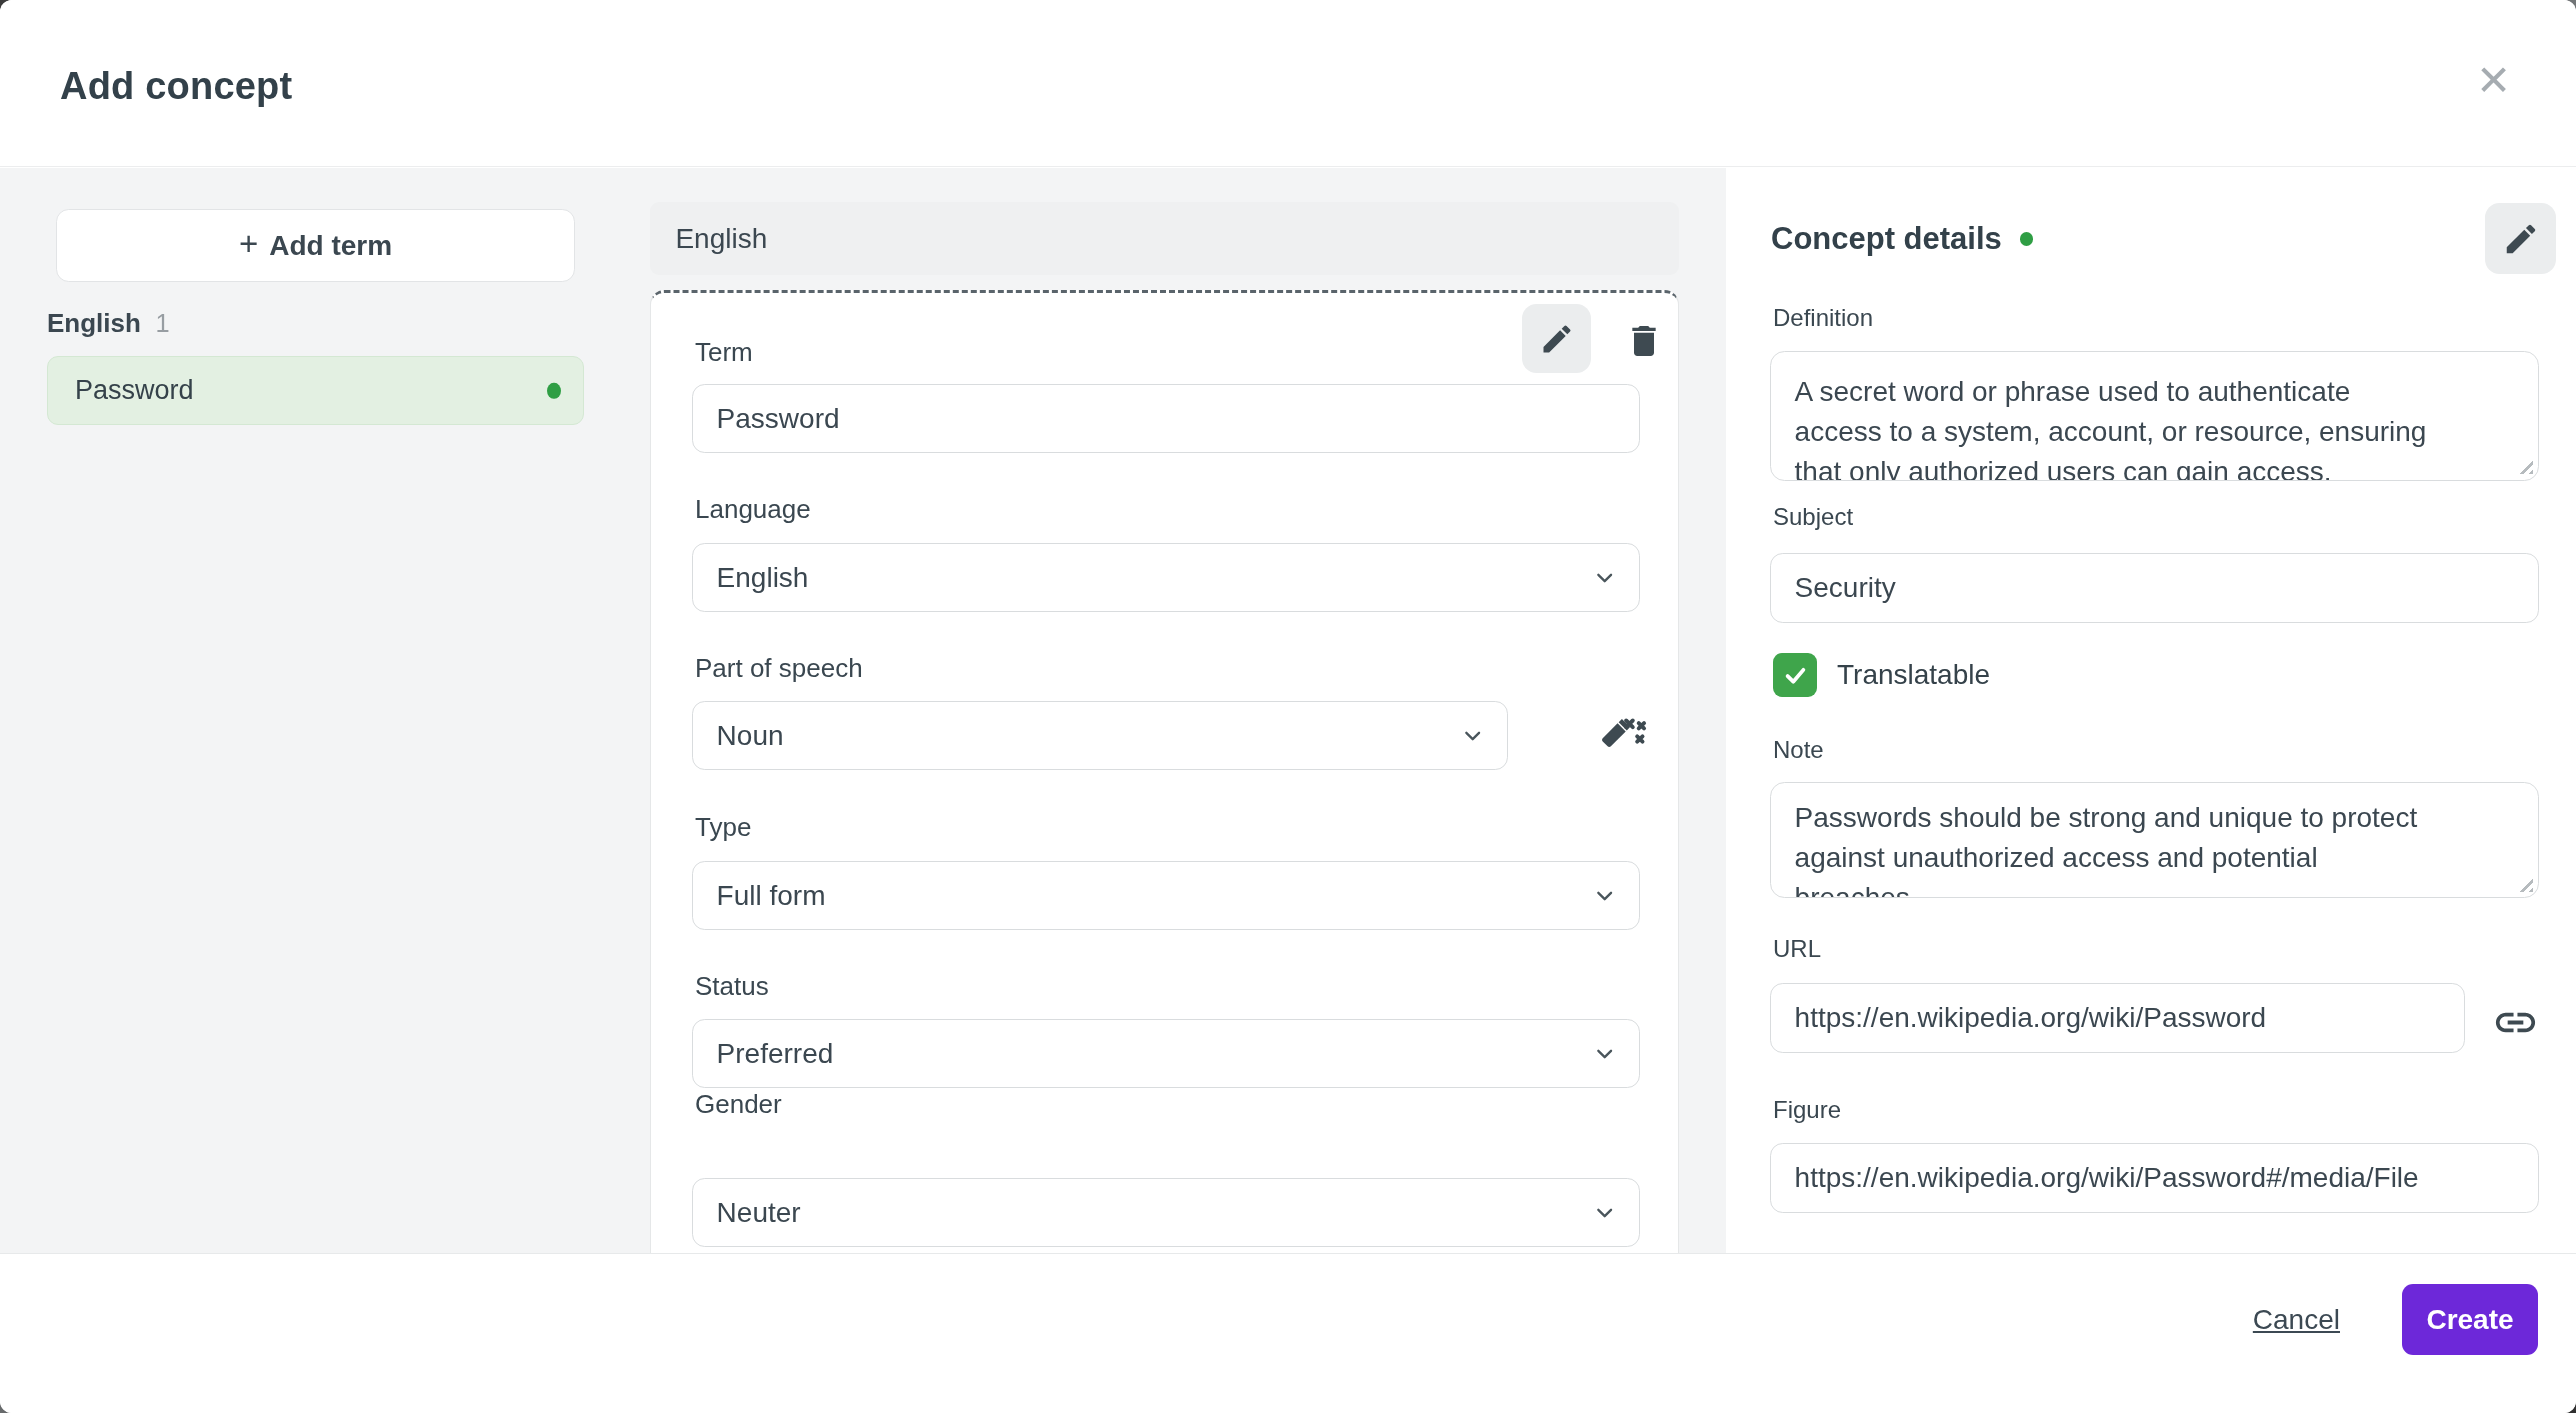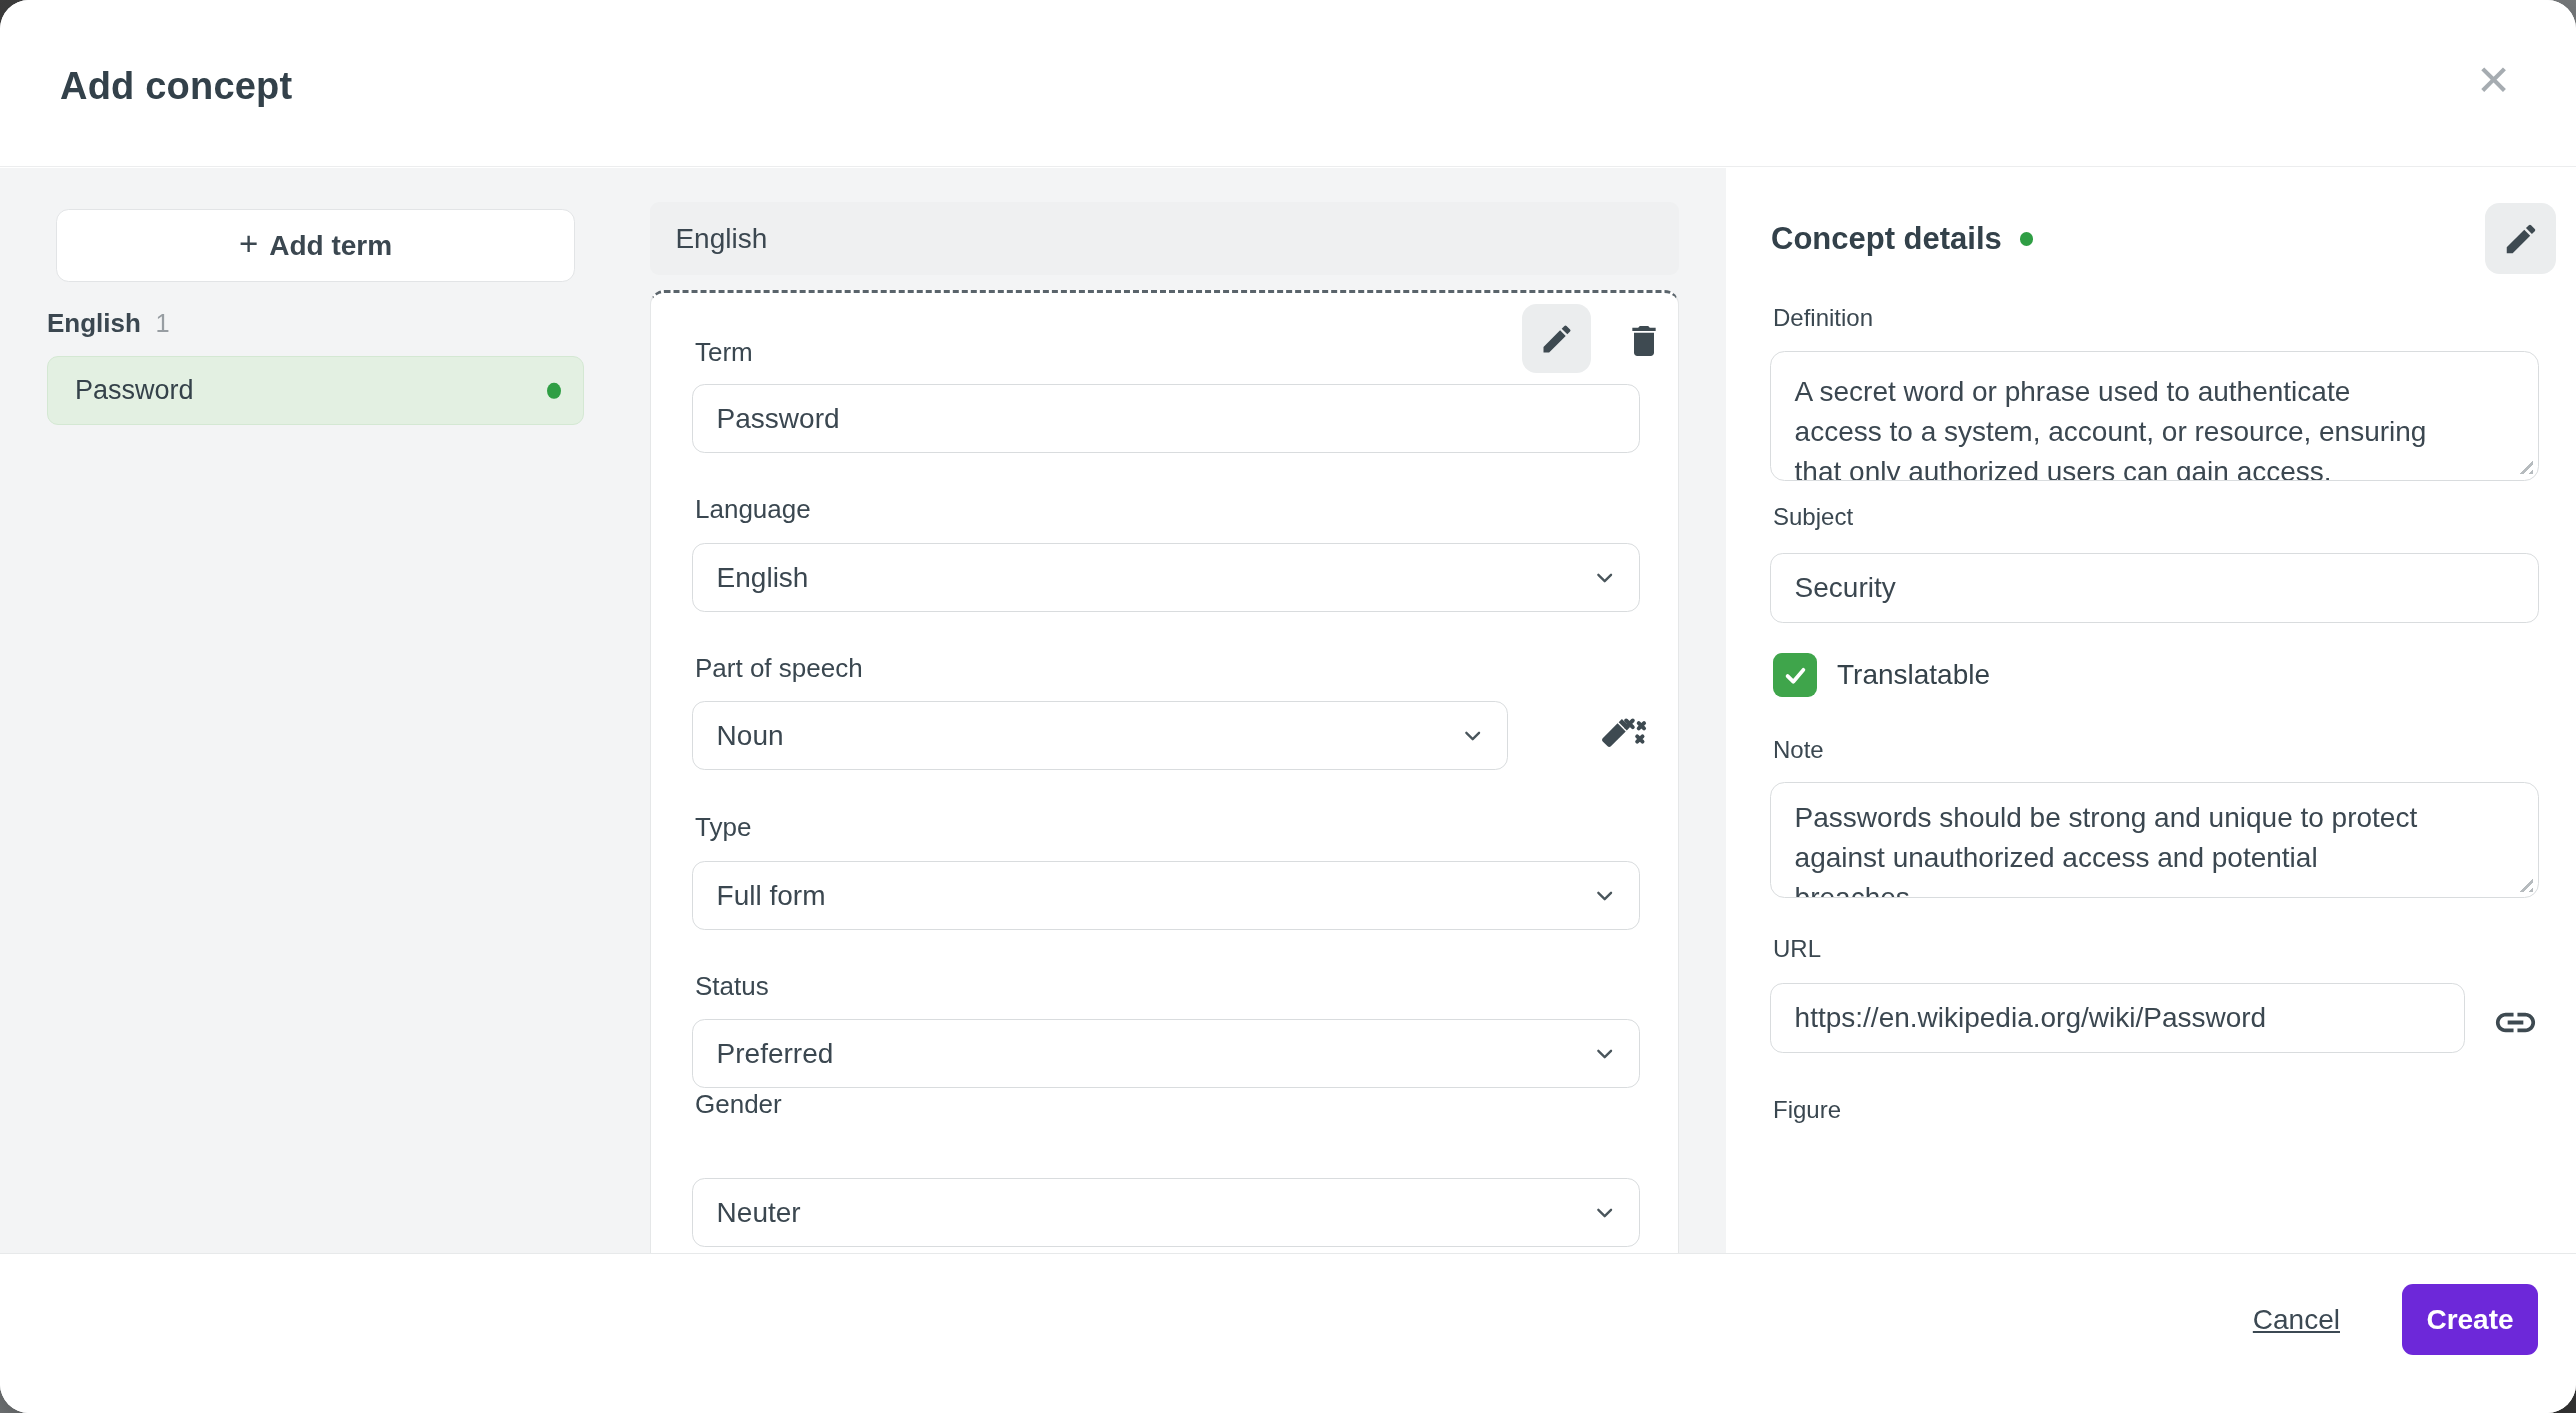--- a/index.html
+++ b/index.html
@@ -6,21 +6,21 @@
   body{
     width:2576px;height:1413px;
     background:linear-gradient(135deg,#3f3f3f 0%,#777b7d 18%,#8a8d8f 50%,#6a6d6f 82%,#3c3c3c 100%);
     font-family:"Liberation Sans","DejaVu Sans",sans-serif;
     color:#35424a;
     position:relative;overflow:hidden;
   }
   .modal{
     position:absolute;inset:0;
     background:#ffffff;
-    border-radius:29px;
+    border-radius:12px;
     overflow:hidden;
     box-shadow:0 27px 82px rgba(0,0,0,.5);
   }
   
   .hdr{position:absolute;top:0;left:0;right:0;height:166px;background:#fff;border-bottom:1.8px solid #ecedee;}
   .hdr-title{position:absolute;left:60px;top:65px;font-size:38px;font-weight:700;letter-spacing:0.2px;color:#33414a;}
   .close-btn{position:absolute;right:51px;top:49px;width:63px;height:63px;display:flex;align-items:center;justify-content:center;
     font-size:42px;color:#a6acb1;cursor:pointer;line-height:1;}
   
   .bdy{position:absolute;top:168px;left:0;right:0;bottom:160px;background:#f3f4f5;}
@@ -225,20 +225,21 @@
 
       <div class="rp-label" style="top:767px">URL</div>
       <input class="rp-input" style="top: 815px; width: 695px;" value="https://en.wikipedia.org/wiki/Password">
       <div class="link-btn">
         <svg width="47" height="47" viewBox="0 0 24 24">
           <path fill="#3e4a51" d="M3.9 12c0-1.71 1.39-3.1 3.1-3.1h4V7H7c-2.76 0-5 2.24-5 5s2.24 5 5 5h4v-1.9H7c-1.71 0-3.1-1.39-3.1-3.1zM8 13h8v-2H8v2zm9-6h-4v1.9h4c1.71 0 3.1 1.39 3.1 3.1s-1.39 3.1-3.1 3.1h-4V17h4c2.76 0 5-2.24 5-5s-2.24-5-5-5z"></path>
         </svg>
       </div>
 
       <div class="rp-label" style="top:928px">Figure</div>
+      <input class="rp-input" style="top: 975px;" value="https://en.wikipedia.org/wiki/Password#/media/File">
     </div>
   </div>
 
   <div class="ftr">
     <div class="cancel-btn">Cancel</div>
     <div class="create-btn">Create</div>
   </div>
 </div>
 
 

